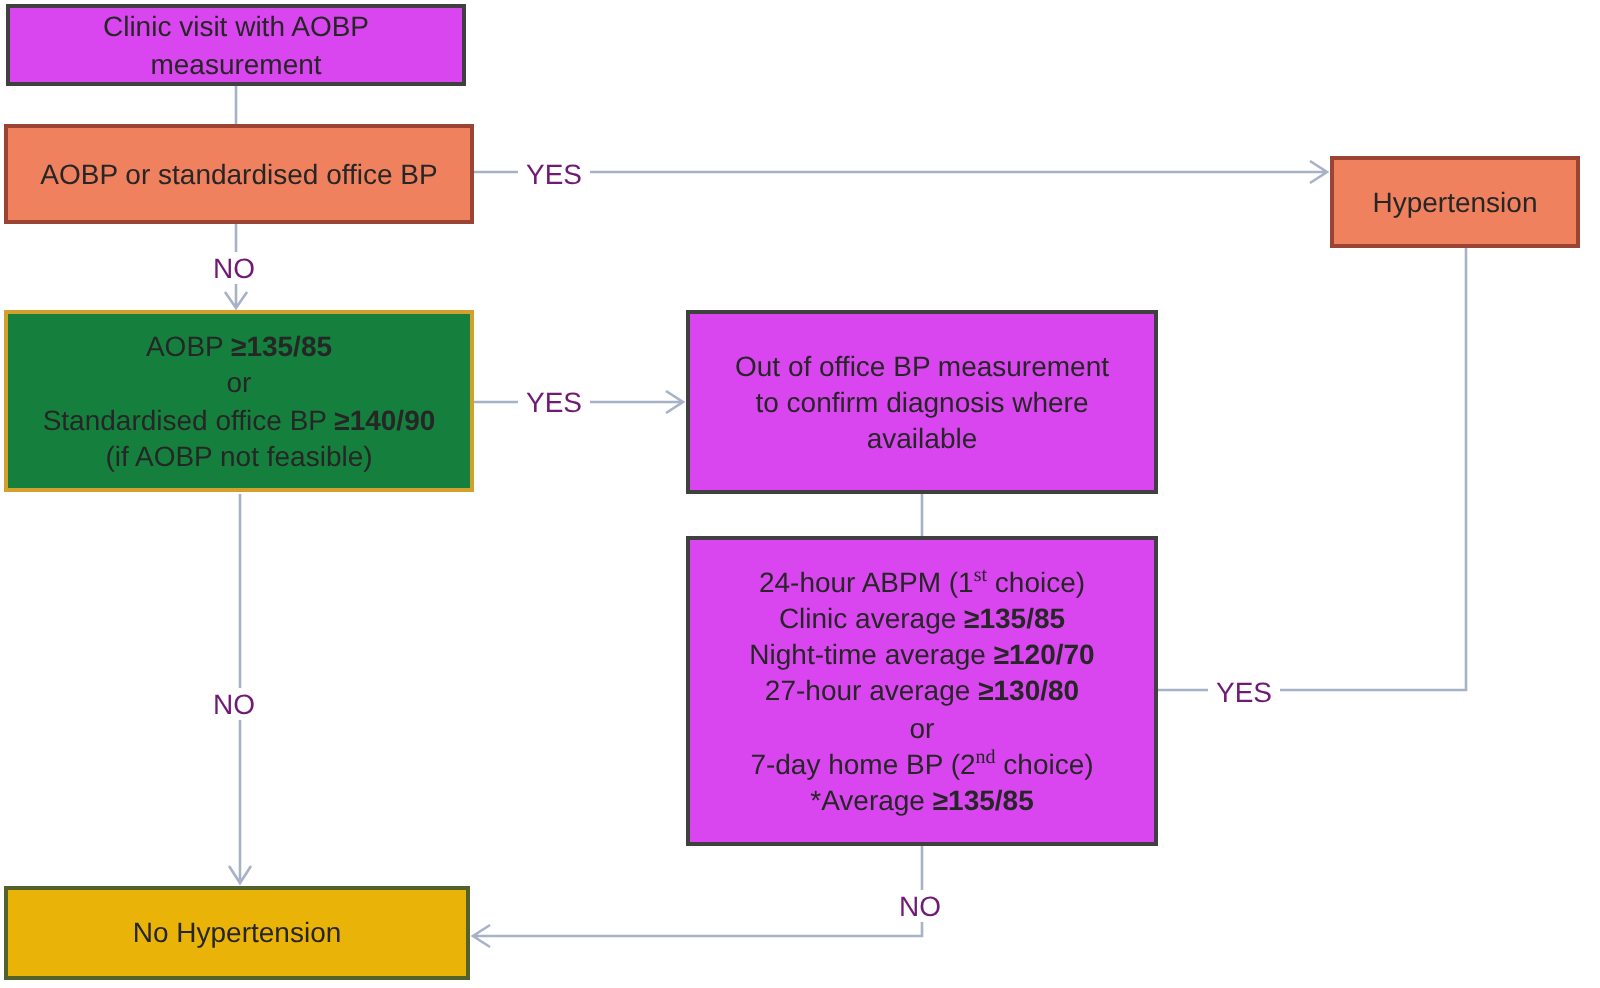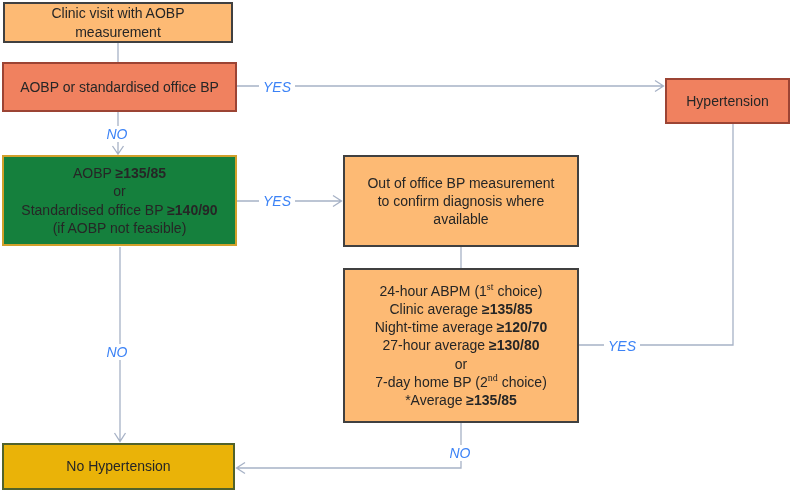--- a/index.html
+++ b/index.html
@@ -8,39 +8,39 @@
     font-family:"Liberation Sans", sans-serif; color:#262626; overflow:hidden;
   }
   .node {
     position:absolute; box-sizing:border-box;
     display:flex; flex-direction:column; justify-content:center; align-items:center;
     text-align:center; font-size:14px; line-height:1.3;
   }
   .node .ln { white-space:nowrap; }
   .node b { font-weight:bold; }
   sup { font-size:10px; line-height:0;font-family:Liberation Serif, serif; }
-  .box-white  { background:#fdba74; border:2px solid #404040; }
+  .box-white  { background:#d946ef; border:2px solid #404040; }
   .box-salmon { background:#F0815F; border:2px solid #9C4434; }
   .box-yellow { background:#15803d; border:2px solid #D2A02B; }
   .box-green  { background:#eab308; border:2px solid #51622B; }
 
   .n-clinic    { left:3px;   top:2px;   width:230px; height:41px; }
   .n-screen180 { left:2px;   top:62px;  width:235px; height:50px; }
   .n-hyper     { left:665px; top:62px;  width:125px; height:46px;margin-top:16px; }
   .n-aobp135   { left:2px;   top:155px; width:235px; height:91px; }
   .n-outoffice { left:343px; top:155px; width:236px; height:92px; }
   .n-abpm      { left:343px; top:268px; width:236px; height:155px; }
   .n-nohyper   { left:2px;   top:443px; width:233px; height:47px; }
 
   .connectors { position:absolute; left:0; top:0; width:800px; height:494px; pointer-events:none; }
   .connectors path { stroke:#A7B2C6; stroke-width:1.3; fill:none; }
 
   .edge-label {
     position:absolute; transform:translate(-50%,-50%);
-    background:#ffffff; padding:0 4px; font-size:14px; color:#3b82f6; white-space:nowrap;font-style:italic;
+    background:#ffffff; padding:0 4px; font-size:14px; color:#701a75; white-space:nowrap;
   }
   .lbl-yes1 { left:277px; top:87px; }
   .lbl-no1  { left:117px; top:134px; }
   .lbl-yes2 { left:277px; top:201px; }
   .lbl-no2  { left:117px; top:352px; }
   .lbl-yes3 { left:622px; top:346px; }
   .lbl-no3  { left:460px; top:453px; }
 </style>
 </head>
 <body>

